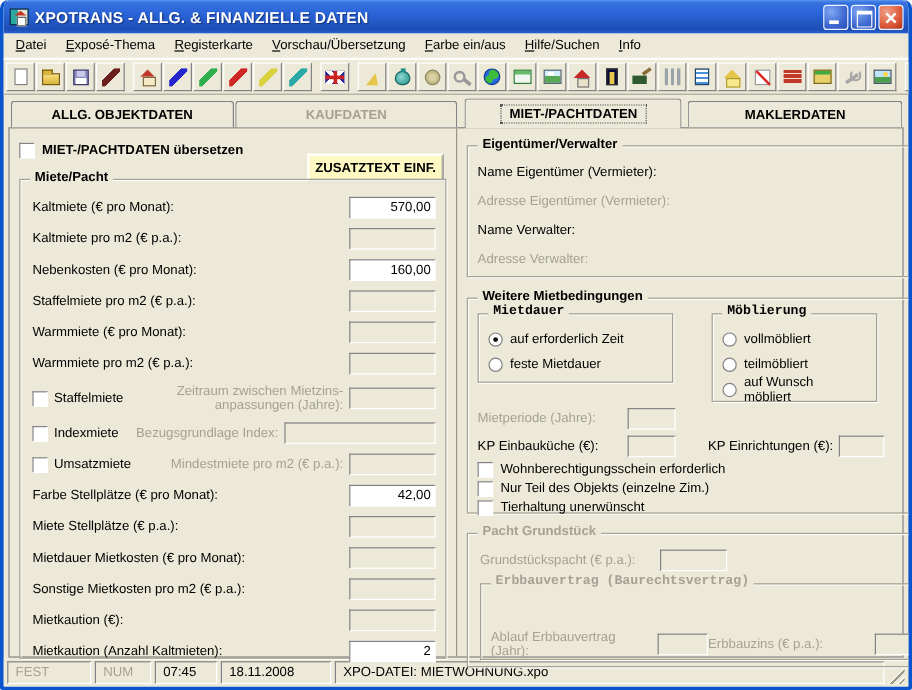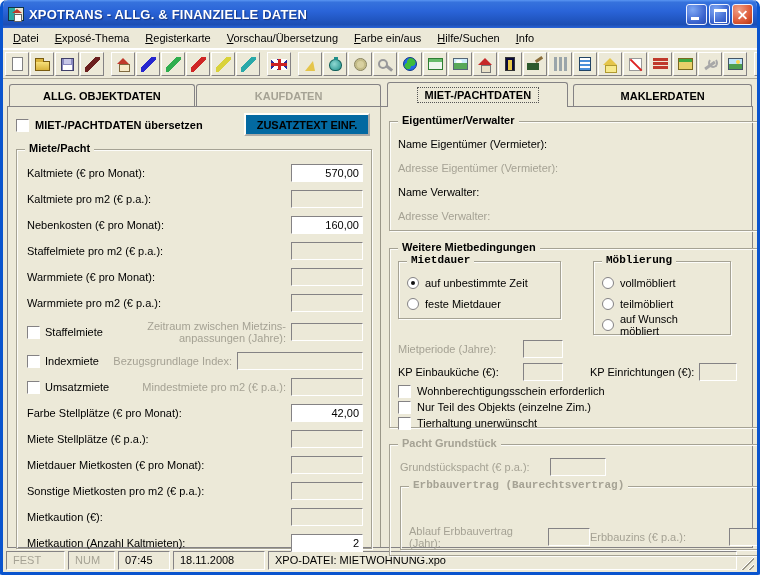--- a/index.html
+++ b/index.html
@@ -118,21 +118,21 @@
   .rb { width:12px; height:12px; border:1px solid #848284; border-radius:50%; background:#fff; position:relative; flex:0 0 12px; }
   .rb::after { content:""; position:absolute; left:3px; top:3px; width:4px; height:4px; border-radius:50%; background:#111; opacity:0; }
   .rb[data-checked="true"]::after { opacity:1; }
   .gray { color:#A5A294; }
   .group { border:1px solid #a5a294; box-shadow:1px 1px 0 rgba(255,255,255,.85), inset 1px 1px 0 rgba(255,255,255,.85); position:relative; }
   .legend { position:absolute; top:-8px; left:8px; background:#ECE9D8; padding:0 4px; font-weight:bold; white-space:nowrap; }
   .legend.mono { font-family:"Liberation Mono",monospace; font-size:11px; }
 
   
   .toprow { height:26px; display:flex; align-items:center; gap:6px; position:relative; }
-  .zbtn { position:absolute; right:2px; top:1px; width:126px; height:23px; background:#0369a1; font:bold 11px "Liberation Sans",sans-serif;
+  .zbtn { position:absolute; right:2px; top:16px; width:114px; height:23px; background:#fef9c3; font:bold 11px "Liberation Sans",sans-serif;
     border:2px outset #fffef8; }
   .mpgroup { margin-top:11px; height:400px; padding:10px 8px 0 10px; }
   .lrow { height:26px; display:flex; align-items:center; gap:5px; }
   .lrow .lab { flex:1; }
   .lrow.h32 { height:32px; }
   .sub { flex:1; text-align:right; line-height:12px; }
   .ogroup { margin-top:12px; height:110px; padding:10px 8px 0 8px; }
   .orow { height:24px; display:flex; align-items:center; }
   .orow .lab { flex:1; }
   .cgroup { margin-top:17px; height:180px; padding:12px 8px 0 8px; }
@@ -145,21 +145,21 @@
   .cbrow { height:16px; display:flex; align-items:center; gap:6px; }
   .pgroup { margin-top:16px; height:112px; padding:10px 10px 0 10px; }
   .egroup { margin-top:8px; height:64px; padding:10px 8px 0 8px; display:flex; gap:6px;align-items:flex-end; }
   .ecol { display:flex; flex-direction:row; }
   .erow { height:24px; display:flex; align-items:center; gap:4px; }
   .elab2 { text-align:right; line-height:12px; width:96px; }
 
   
   .statusbar { height:24px; flex:0 0 24px; display:flex; align-items:center; gap:3px; padding:2px 3px; background:#ECE9D8; }
   .scell { height:19px; border:1px solid; border-color:#848284 #fff #fff #848284; display:flex; align-items:center; padding:0 6px; }
-  .s0{width:59px} .s1{width:47px} .s2{width:52px} .s3{width:92px} .s4{flex:1}
+  .s0{width:70px} .s1{width:47px} .s2{width:52px} .s3{width:92px} .s4{flex:1}
   .grip { width:14px; height:14px; align-self:flex-end;
     background:repeating-linear-gradient(135deg,#fff 0 1px,#9a9788 1px 2.5px,transparent 2.5px 5px);
     clip-path:polygon(100% 0,100% 100%,0 100%); }
 </style>
 </head>
 <body>
 
 <div class="window">
 
   <div class="titlebar">
@@ -405,21 +405,21 @@
         </div>
 
         <div class="group cgroup">
           <span class="legend">Weitere Mietbedingungen</span>
 
           <div class="subgroups">
             <div class="group sgroup sg1">
               <span class="legend mono">Mietdauer</span>
               <div class="opt">
                 <span class="rb" data-checked="true"></span>
-                <span>auf unbestimmte Zeit</span>
+                <span>auf erforderlich Zeit</span>
               </div>
               <div class="opt">
                 <span class="rb" data-checked="false"></span>
                 <span>feste Mietdauer</span>
               </div>
             </div>
             <div class="group sgroup sg2">
               <span class="legend mono">Möblierung</span>
               <div class="opt">
                 <span class="rb" data-checked="false"></span>

